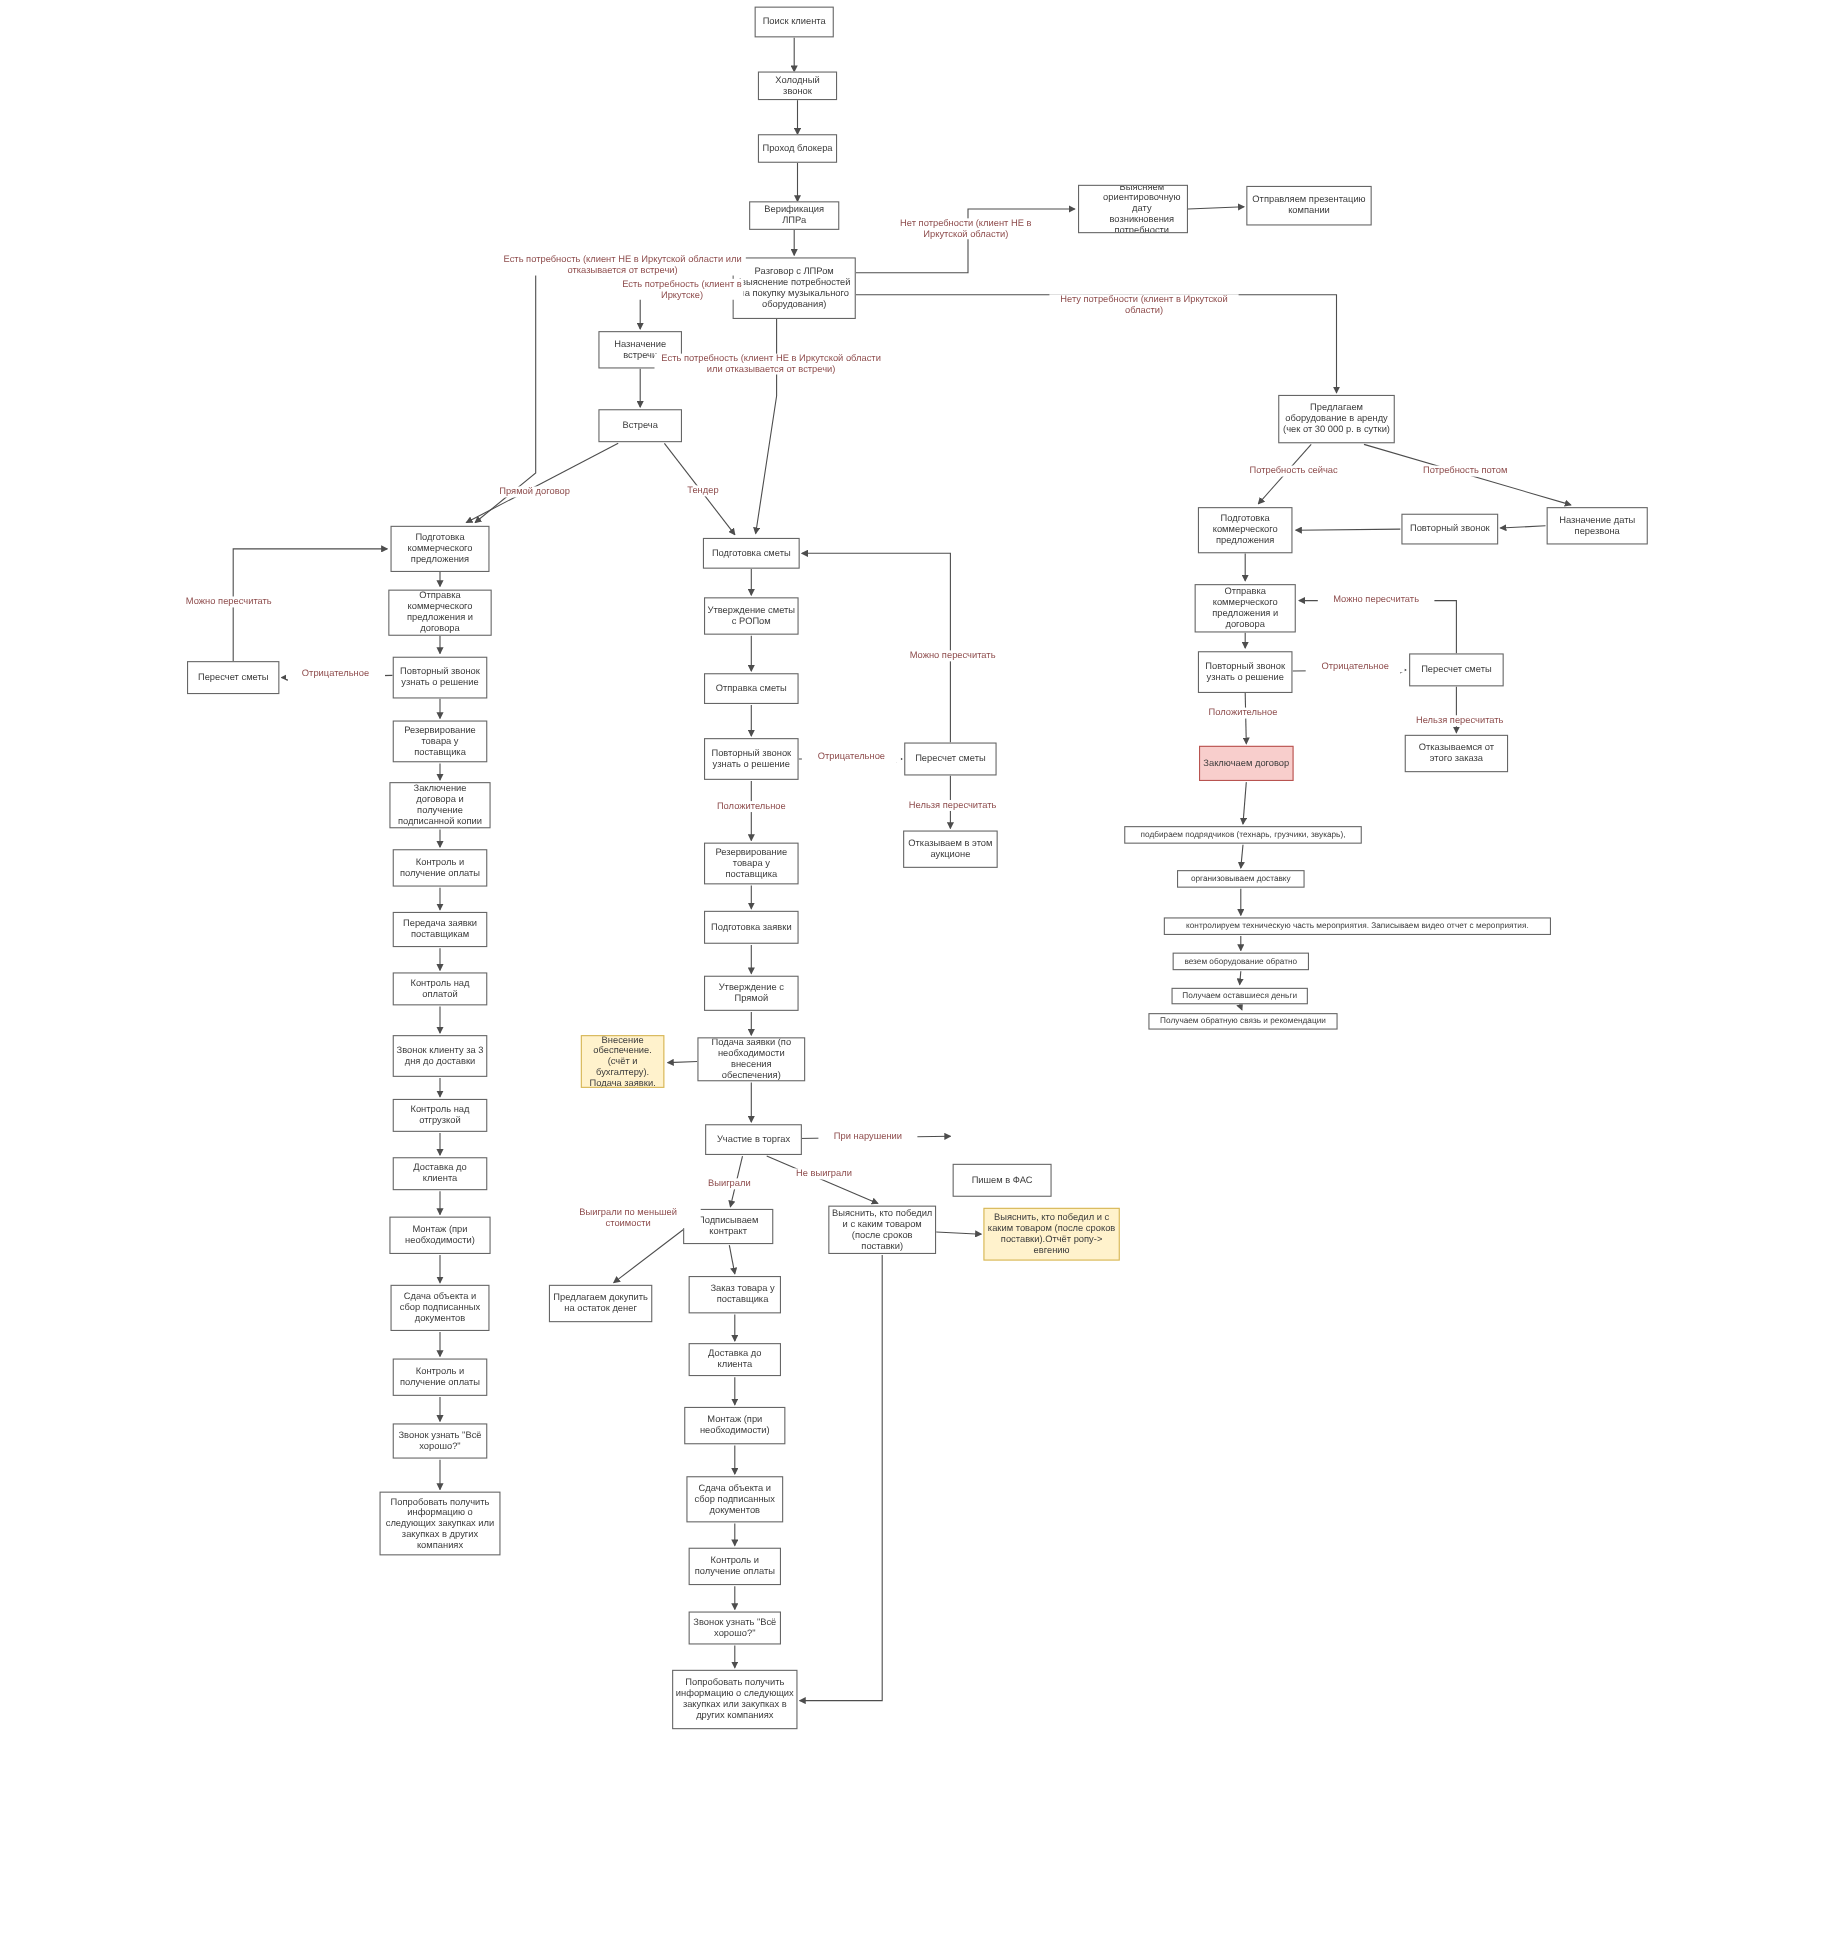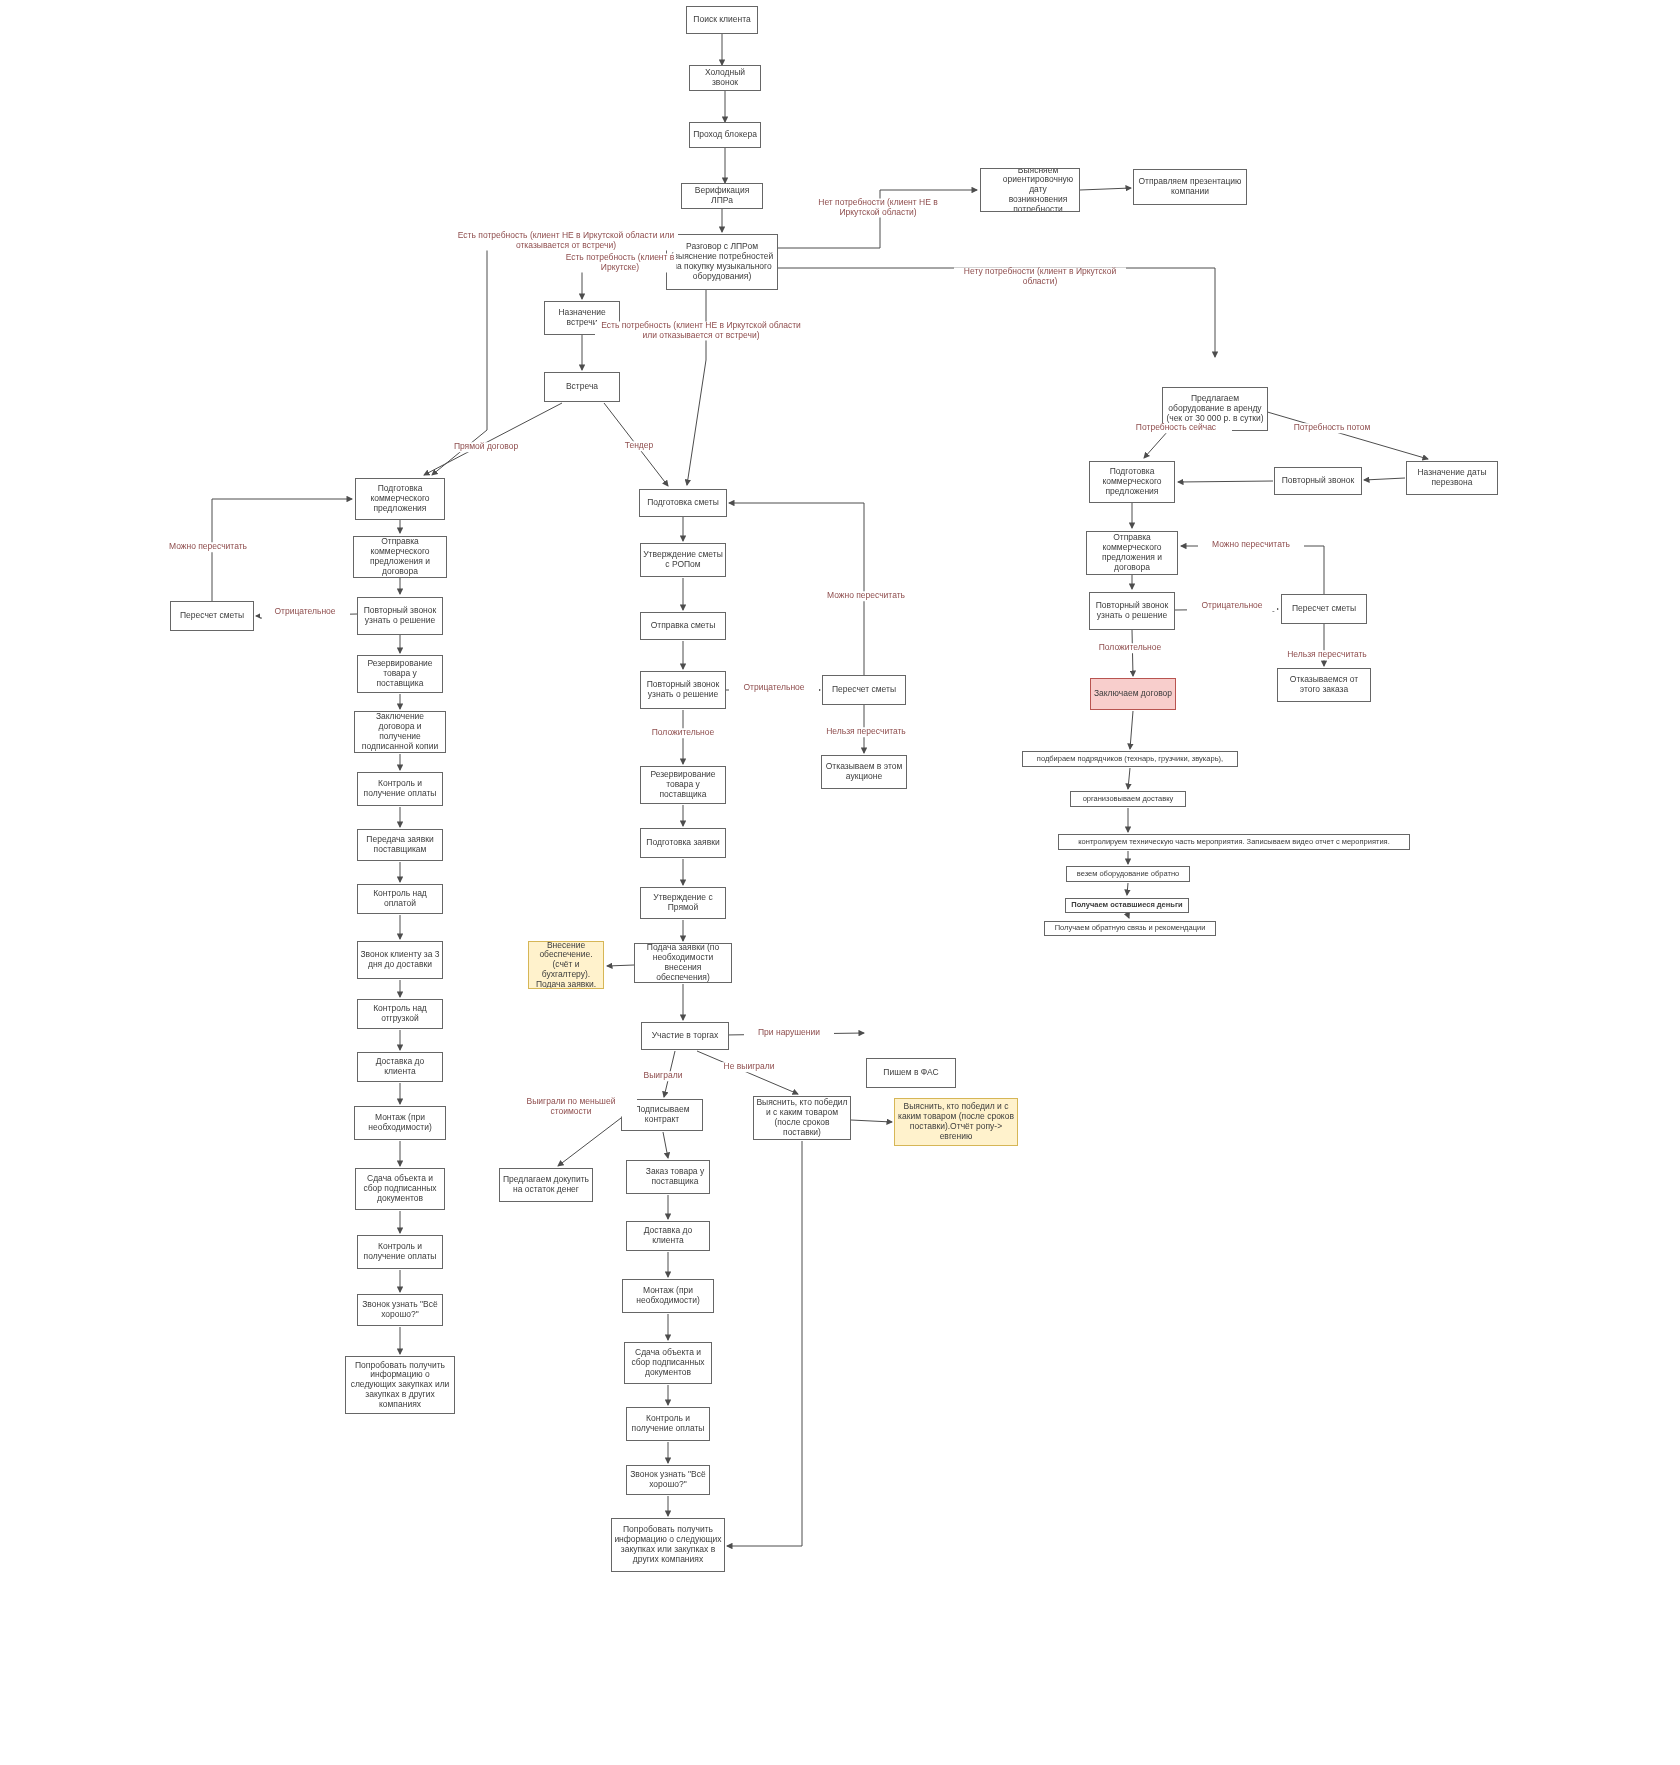--- a/index.html
+++ b/index.html
@@ -115,34 +115,34 @@
     </svg>
 <div class="node" style="left: 686px; top: 6px; width: 72px; height: 28px;">Поиск клиента</div>
     <div class="node" style="left: 689px; top: 65px; width: 72px; height: 26px;">Холодный звонок</div>
     <div class="node" style="left: 689px; top: 122px; width: 72px; height: 26px;">Проход блокера</div>
     <div class="node" style="left: 681px; top: 183px; width: 82px; height: 26px;">Верификация ЛПРа</div>
     <div class="node" style="left: 666px; top: 234px; width: 112px; height: 56px;">Разговор с ЛПРом (выяснение потребностей на покупку музыкального оборудования)</div>
     <div class="node" style="left: 980px; top: 168px; width: 100px; height: 44px; padding-left: 18px;">Выясняем ориентировочную дату возникновения потребности</div>
     <div class="node" style="left: 1133px; top: 169px; width: 114px; height: 36px;">Отправляем презентацию компании</div>
     <div class="node" style="left: 544px; top: 301px; width: 76px; height: 34px;">Назначение встречи</div>
     <div class="node" style="left: 544px; top: 372px; width: 76px; height: 30px;">Встреча</div>
-    <div class="node" style="left: 1162px; top: 359px; width: 106px; height: 44px; margin-top: 28px;">Предлагаем оборудование в аренду (чек от 30 000 р. в сутки)</div>
+    <div class="node" style="left: 1162px; top: 359px; width: 106px; height: 44px;">Предлагаем оборудование в аренду (чек от 30 000 р. в сутки)</div>
     <div class="node" style="left: 1089px; top: 461px; width: 86px; height: 42px;">Подготовка коммерческого предложения</div>
     <div class="node" style="left: 1406px; top: 461px; width: 92px; height: 34px;">Назначение даты перезвона</div>
     <div class="node" style="left: 1274px; top: 467px; width: 88px; height: 28px;">Повторный звонок</div>
     <div class="node" style="left: 1086px; top: 531px; width: 92px; height: 44px;">Отправка коммерческого предложения и договора</div>
     <div class="node" style="left: 1089px; top: 592px; width: 86px; height: 38px;">Повторный звонок узнать о решение</div>
     <div class="node" style="left: 1281px; top: 594px; width: 86px; height: 30px;">Пересчет сметы</div>
     <div class="node" style="left: 1277px; top: 668px; width: 94px; height: 34px;">Отказываемся от этого заказа</div>
     <div class="node pink" style="left: 1090px; top: 678px; width: 86px; height: 32px;">Заключаем договор</div>
     <div class="node thin" style="left: 1022px; top: 751px; width: 216px; height: 16px;">подбираем подрядчиков (технарь, грузчики, звукарь),</div>
     <div class="node thin" style="left: 1070px; top: 791px; width: 116px; height: 16px;">организовываем доставку</div>
     <div class="node thin" style="left: 1058px; top: 834px; width: 352px; height: 16px;">контролируем техническую часть мероприятия. Записываем видео отчет с мероприятия.</div>
     <div class="node thin" style="left: 1066px; top: 866px; width: 124px; height: 16px;">везем оборудование обратно</div>
-    <div class="node thin" style="left: 1065px; top: 897.5px; width: 124px; height: 15px; font-weight: bold;">Получаем оставшиеся деньги</div>
+    <div class="node thin" style="left: 1065px; top: 897.5px; width: 124px; height: 15px;">Получаем оставшиеся деньги</div>
     <div class="node thin" style="left: 1044px; top: 920.5px; width: 172px; height: 15px;">Получаем обратную связь и рекомендации</div>
     <div class="node" style="left: 355px; top: 478px; width: 90px; height: 42px;">Подготовка коммерческого предложения</div>
     <div class="node" style="left: 353px; top: 536px; width: 94px; height: 42px;">Отправка коммерческого предложения и договора</div>
     <div class="node" style="left: 357px; top: 597px; width: 86px; height: 38px;">Повторный звонок узнать о решение</div>
     <div class="node" style="left: 170px; top: 601px; width: 84px; height: 30px;">Пересчет сметы</div>
     <div class="node" style="left: 357px; top: 655px; width: 86px; height: 38px;">Резервирование товара у поставщика</div>
     <div class="node" style="left: 354px; top: 711px; width: 92px; height: 42px;">Заключение договора и получение подписанной копии</div>
     <div class="node" style="left: 357px; top: 772px; width: 86px; height: 34px;">Контроль и получение оплаты</div>
     <div class="node" style="left: 357px; top: 829px; width: 86px; height: 32px;">Передача заявки поставщикам</div>
     <div class="node" style="left: 357px; top: 884px; width: 86px; height: 30px;">Контроль над оплатой</div>

